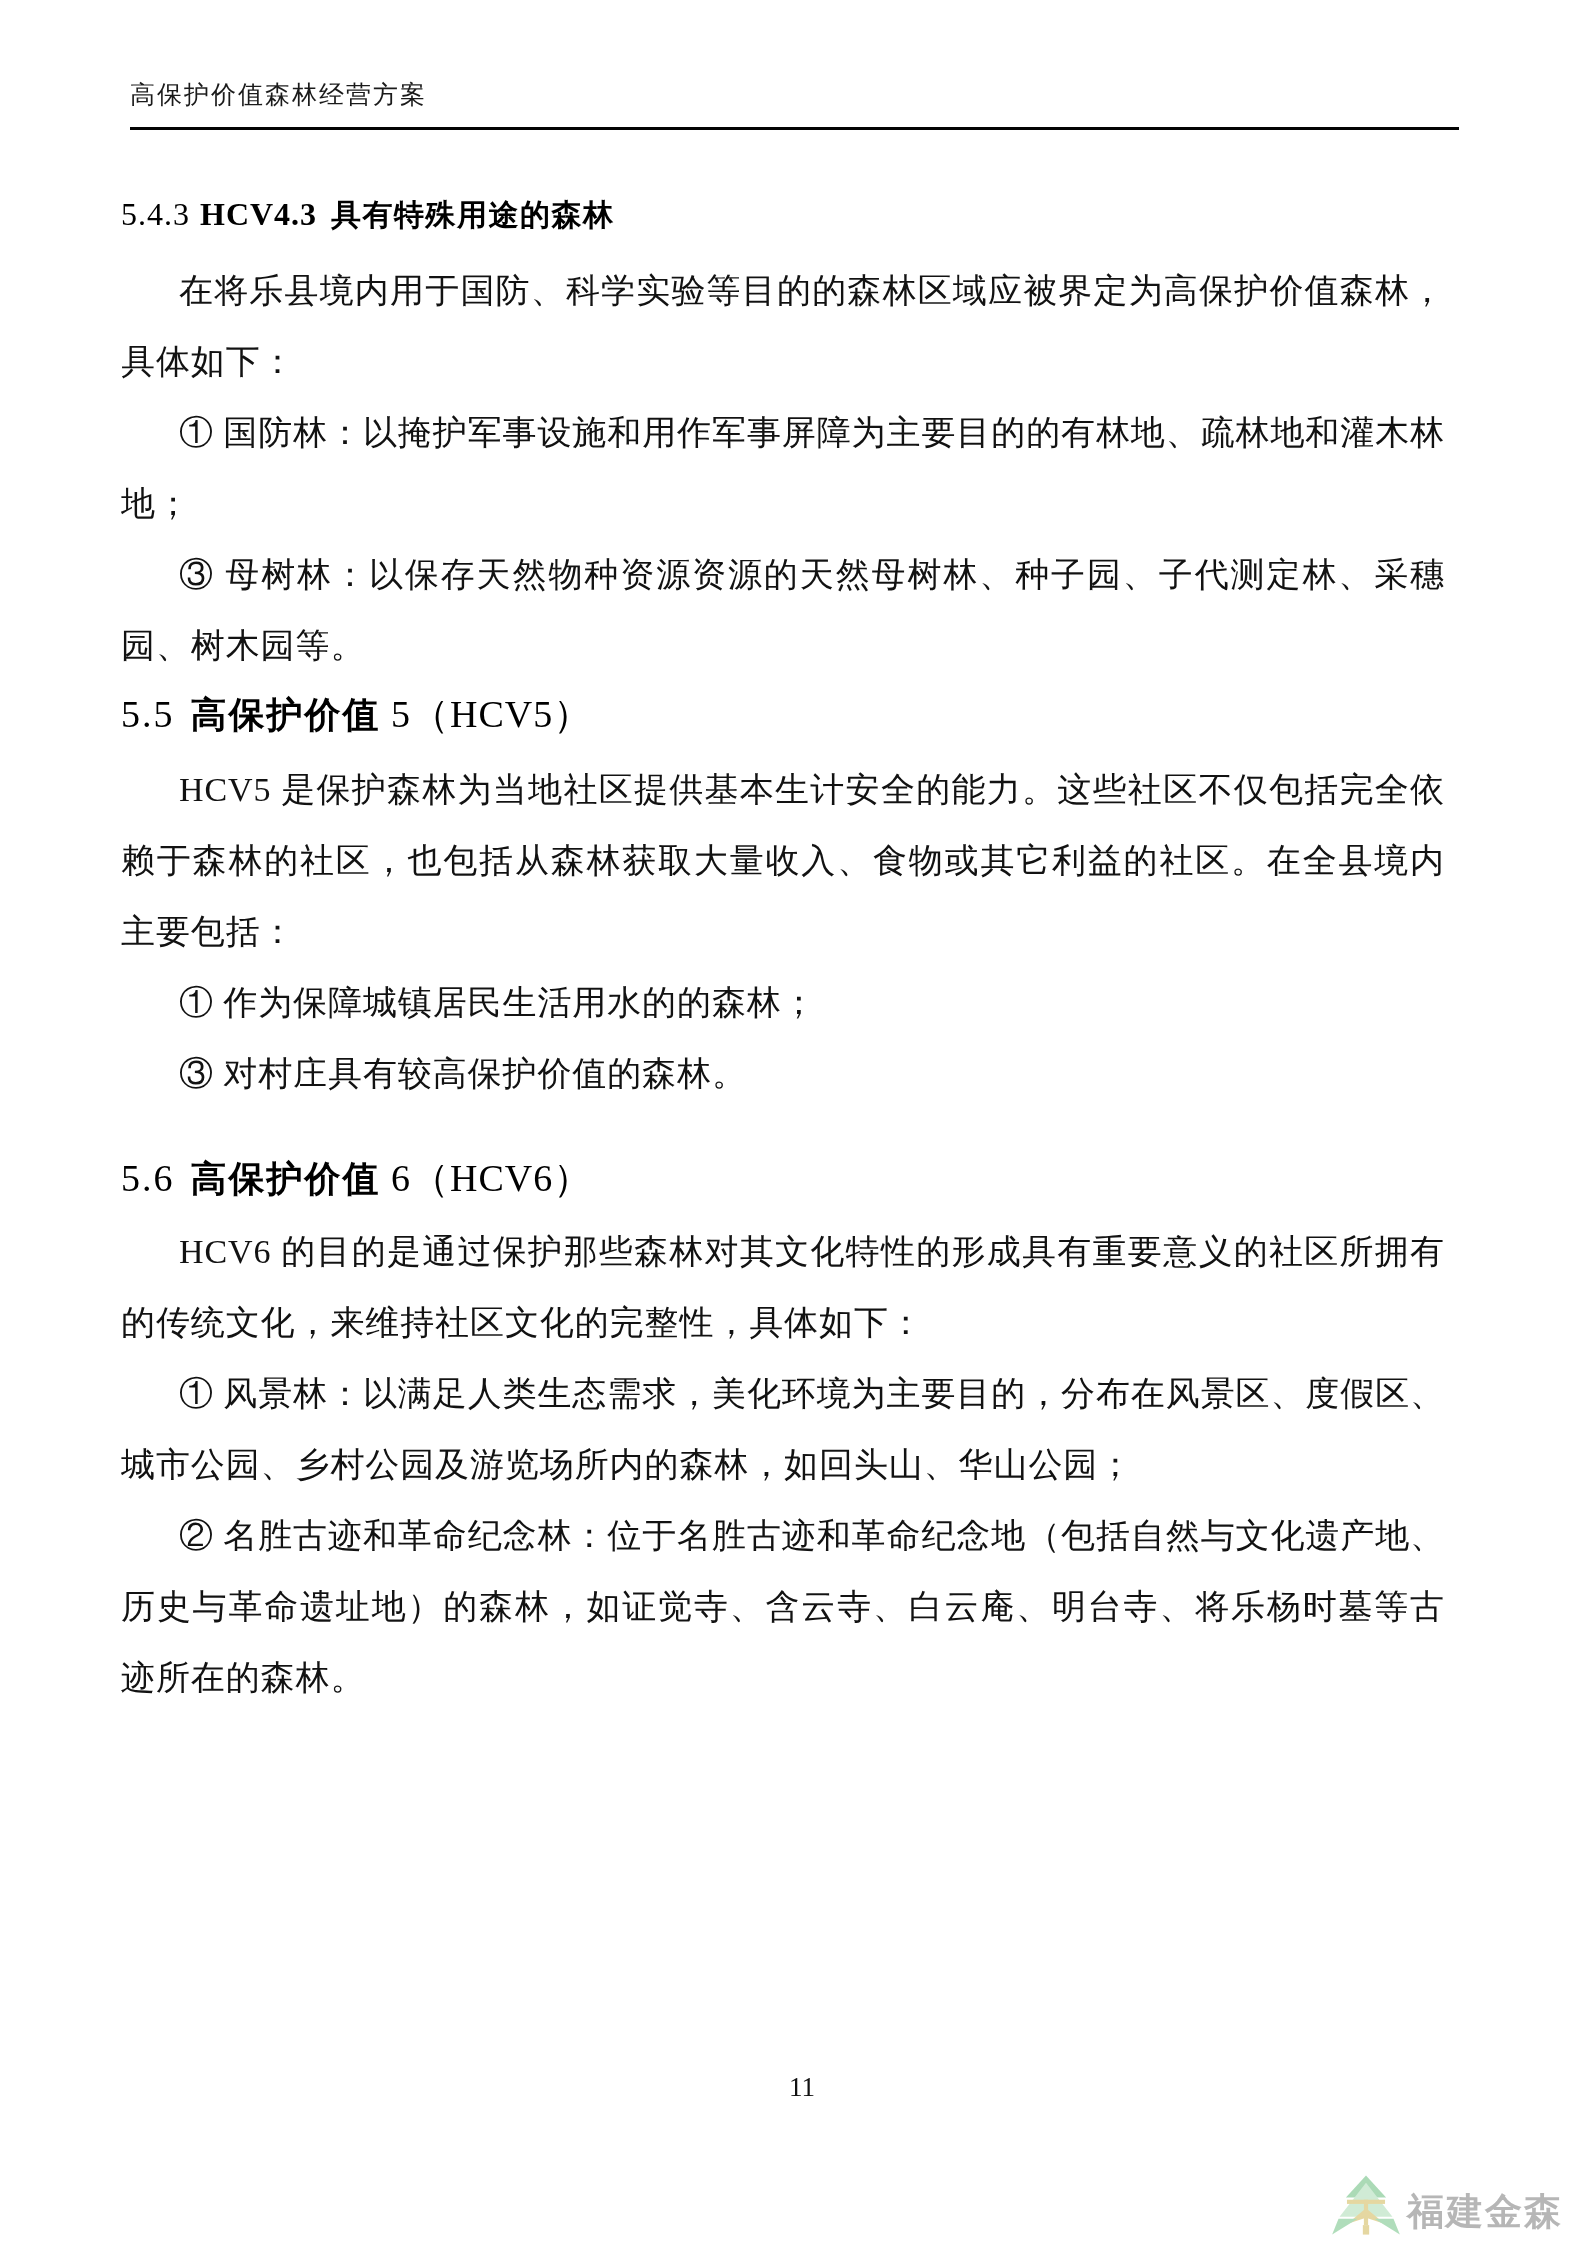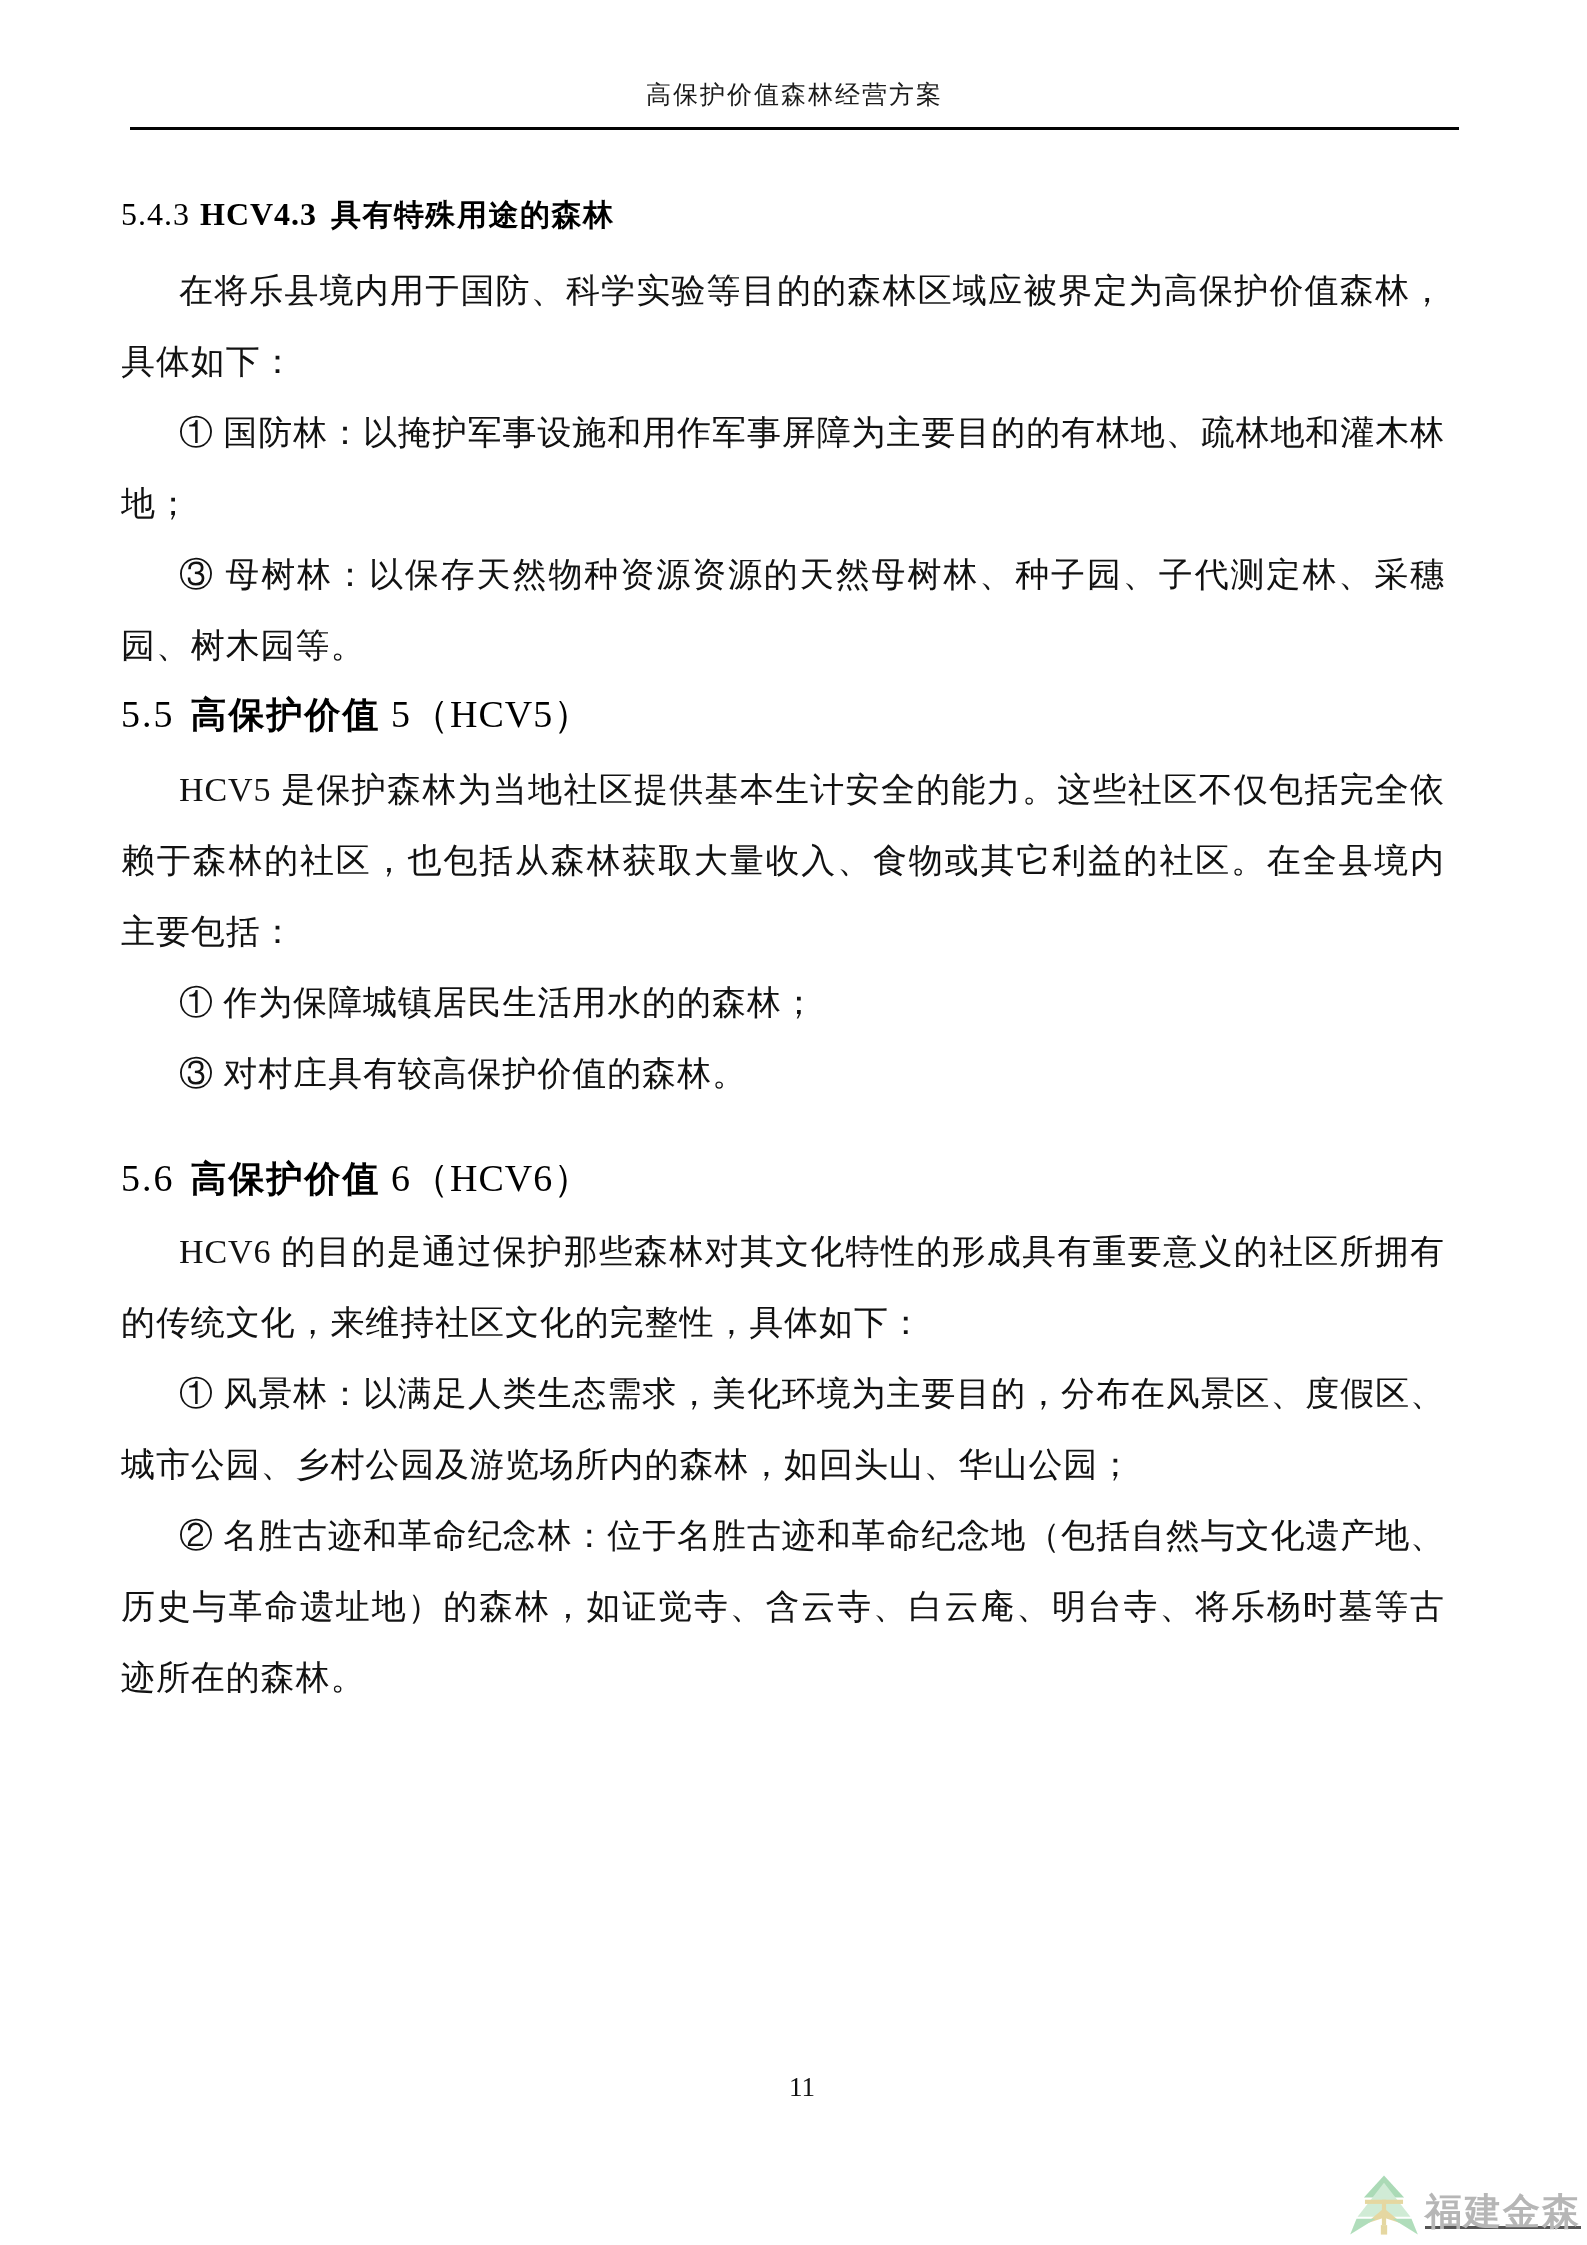--- a/index.html
+++ b/index.html
@@ -9,21 +9,21 @@
     height: 2245px;
     background: #ffffff;
     overflow: hidden;
     font-family: "Liberation Serif", "DejaVu Serif", serif;
     color: #141414;
   }
   
   .page-header {
     position: absolute;
     top: 0; left: 130px; right: 128px;
-    text-align: center;
+    text-align: left;
   }
   .header-title {
     padding-top: 78px;
     font-size: 25px;
     letter-spacing: 2px;
     color: #1a1a1a;
   }
   .header-rule {
     margin-top: 16px;
     border-bottom: 3px solid #030303;
@@ -96,27 +96,26 @@
   .page-number {
     position: absolute;
     top: 2072px;
     left: 17px; right: 0;
     text-align: center;
     font-size: 27px;
     color: #111;
   }
   .watermark {
     position: absolute;
-    right: 6px;
+    right: 24px;
     top: 2174px;
     display: flex;
     align-items: flex-end;
     gap: 4px;
     opacity: 0.72;
-    text-decoration: underline;
   }
   .watermark svg { display: block; }
   .wm-text {
     font-family: "Liberation Sans", "DejaVu Sans", sans-serif;
     font-weight: 700;
     font-size: 37px;
     line-height: 1;
     letter-spacing: 2px;
     color: #9b9b9b;
     padding-bottom: 6px;

